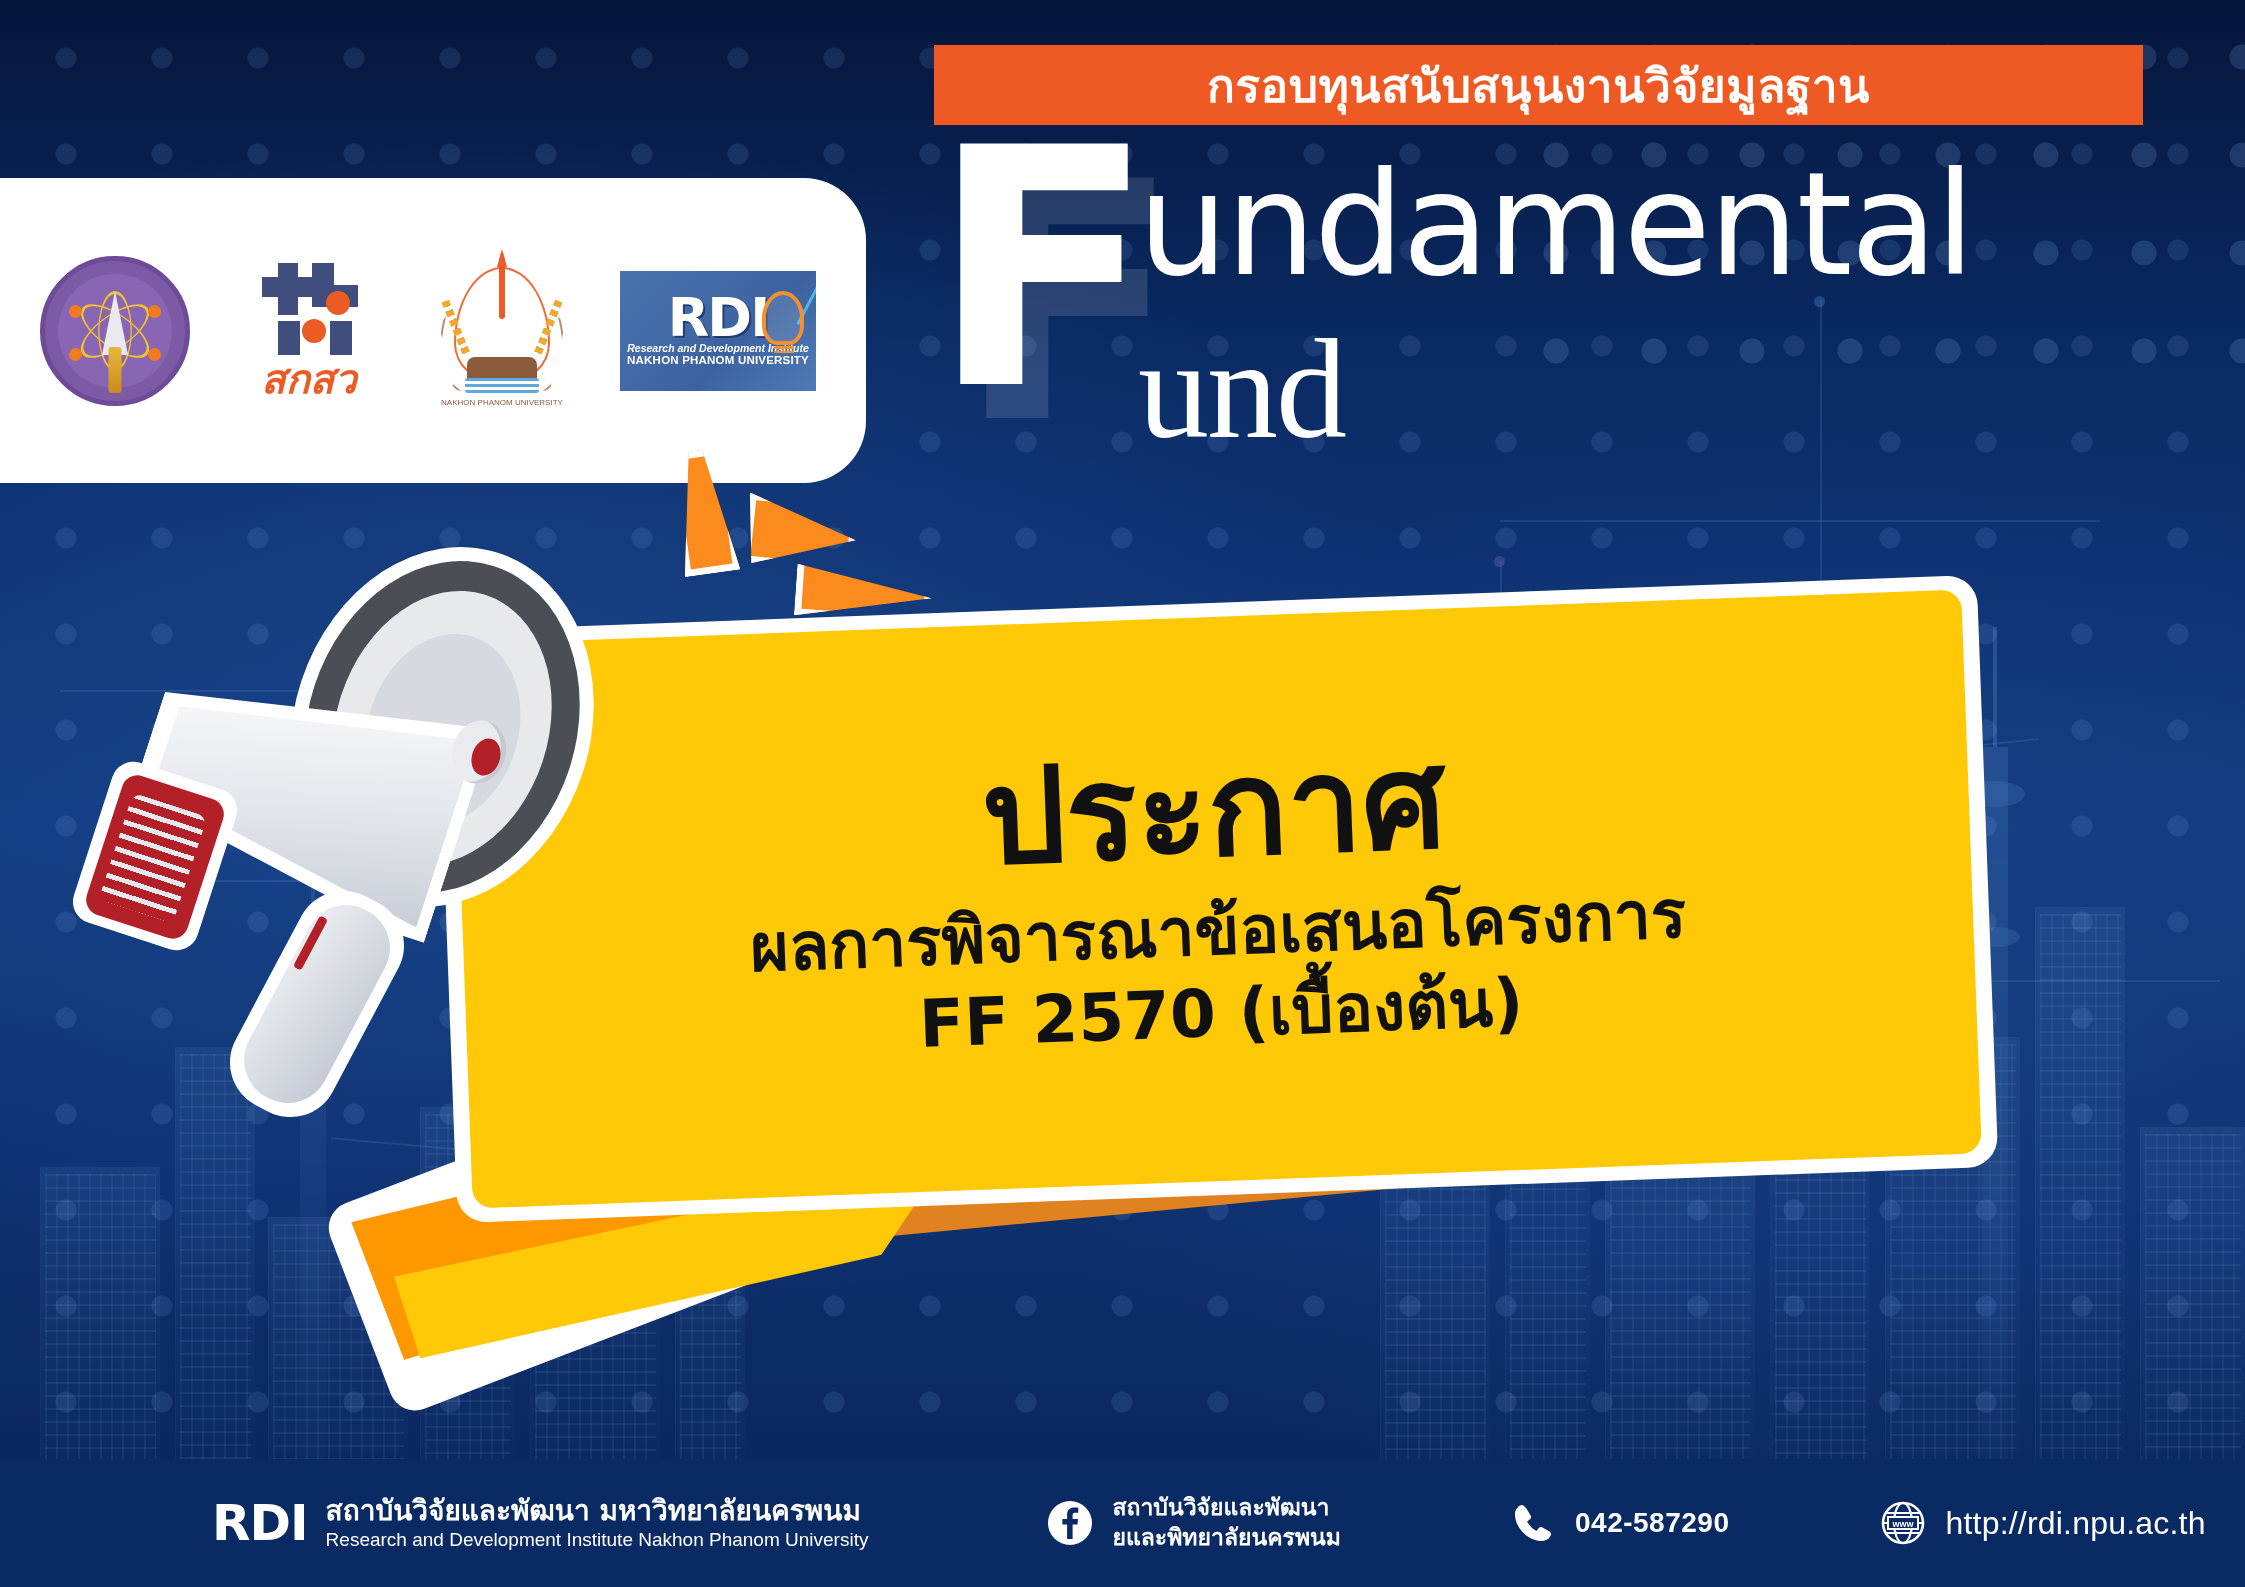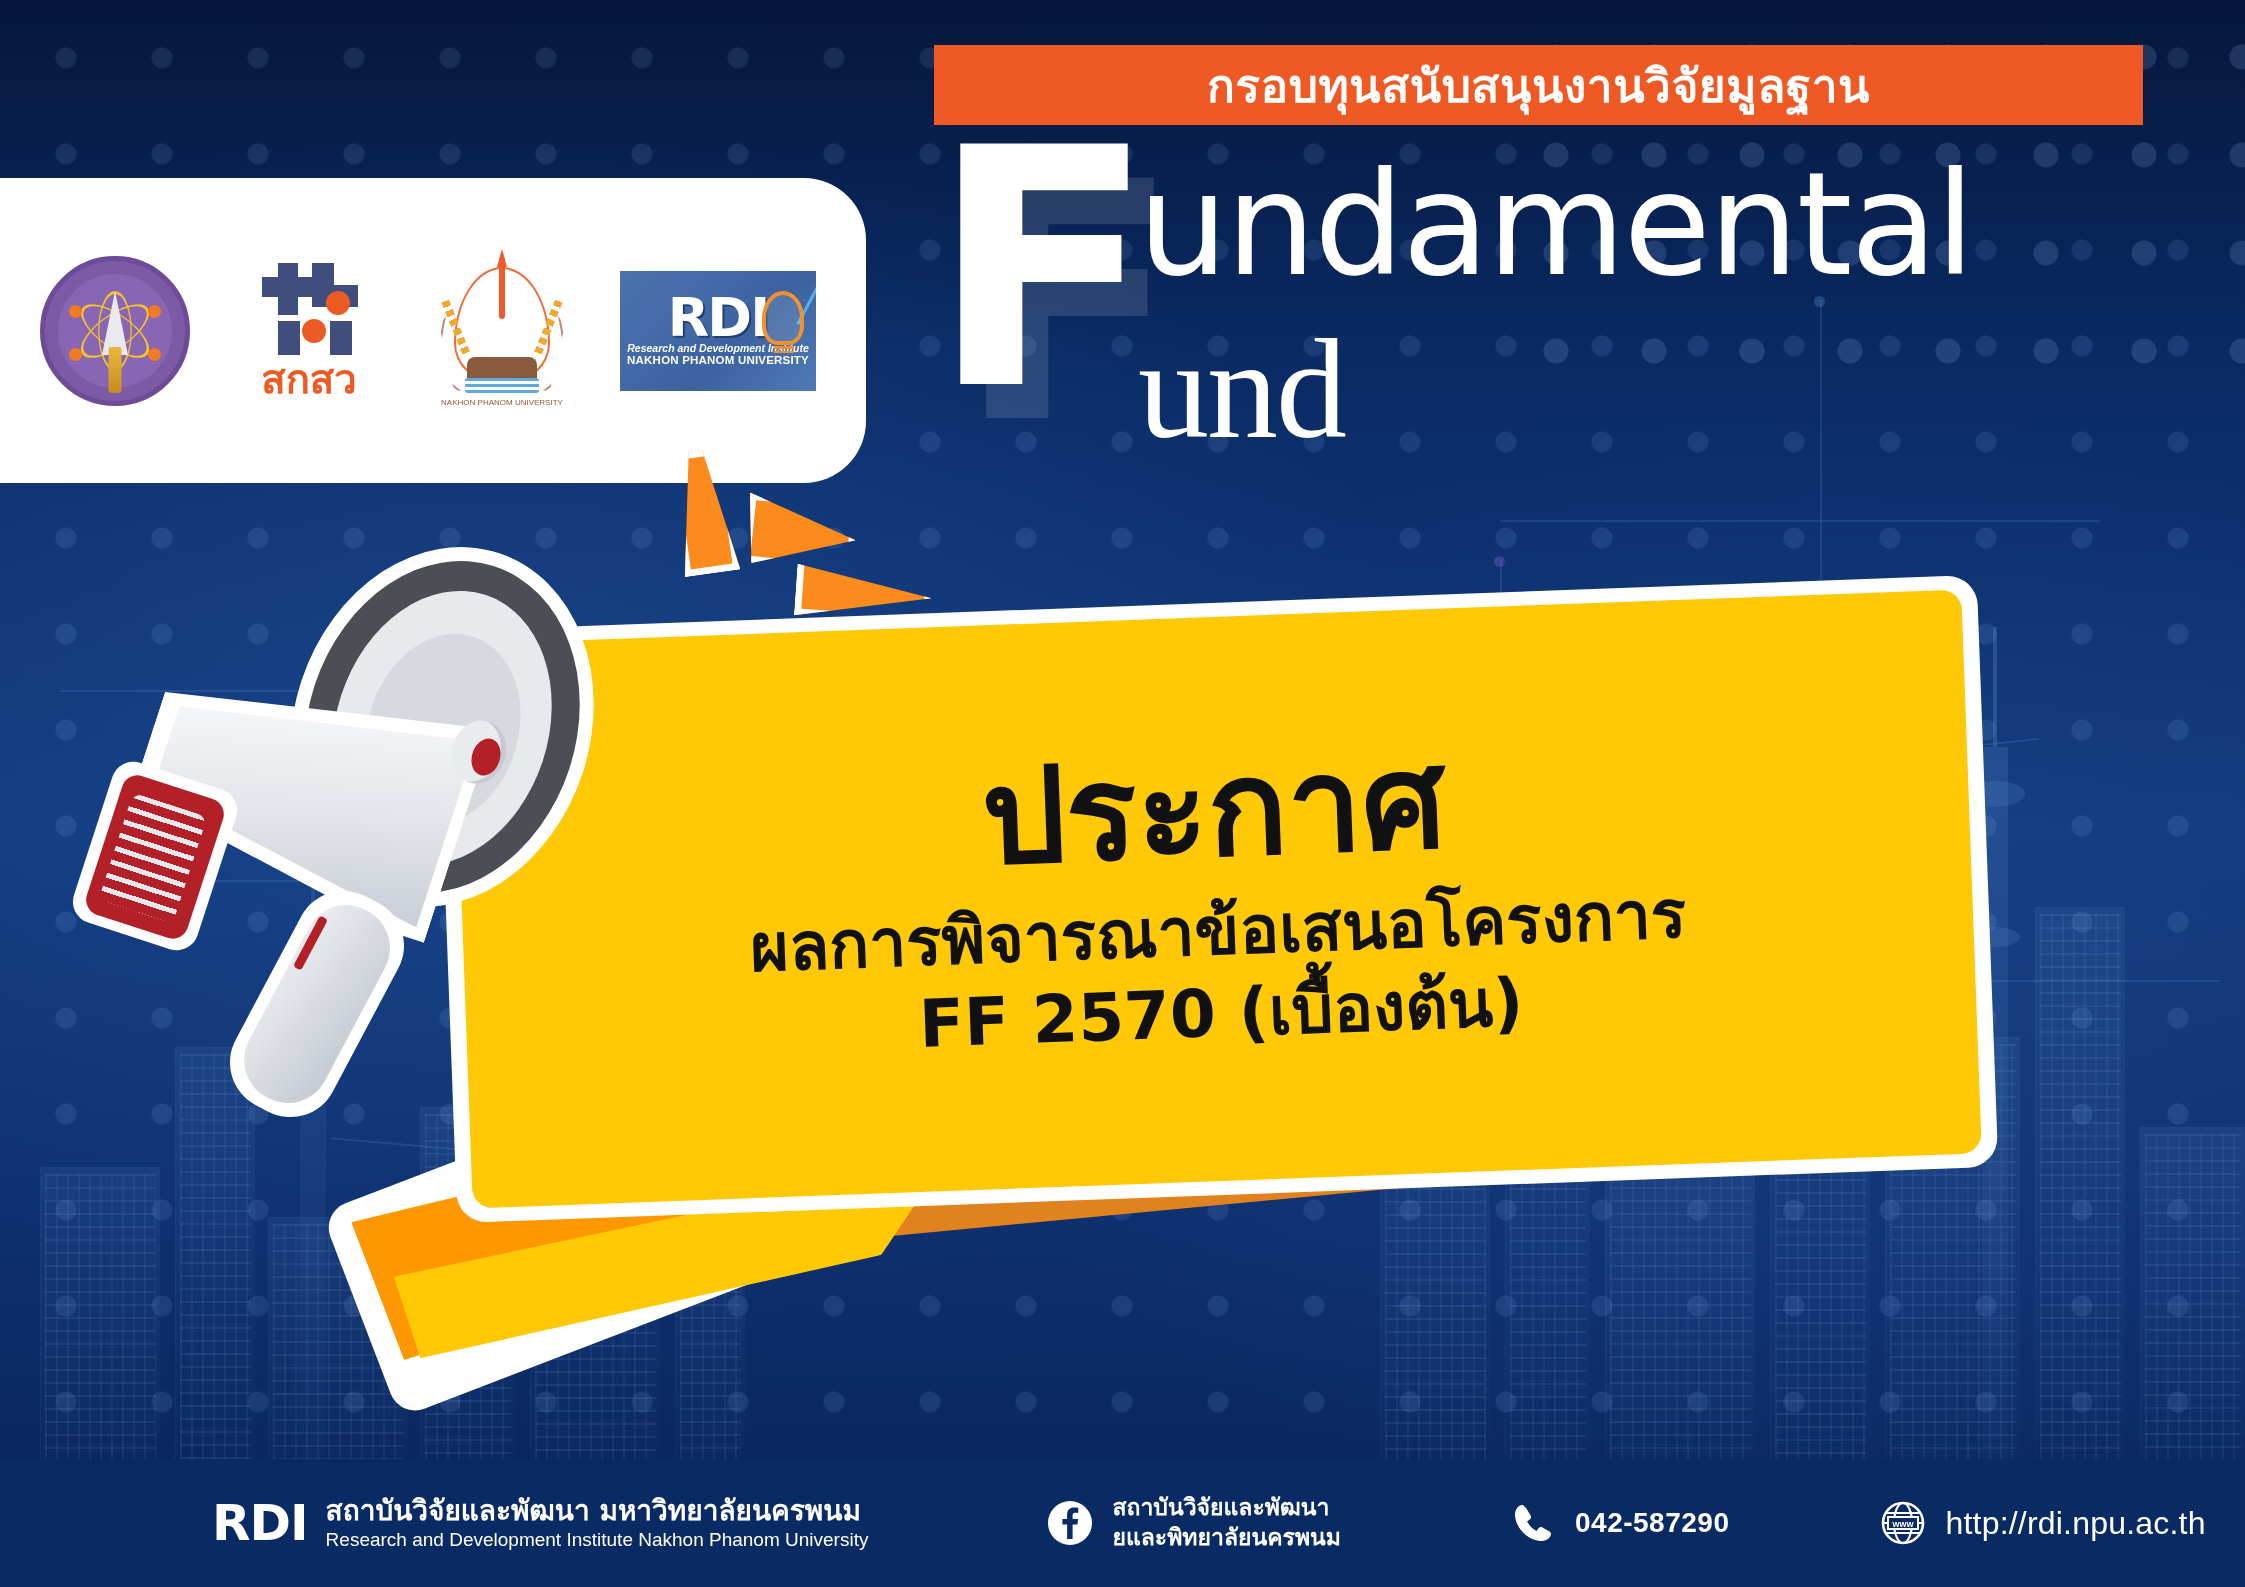--- a/index.html
+++ b/index.html
@@ -62,21 +62,21 @@
   .seal .orb.b{transform:rotate(-35deg) scaleY(.42);}
   .seal .orb.c{transform:scaleX(.42);}
   .seal .dot{position:absolute;width:13px;height:13px;border-radius:50%;background:#f07b22;}
   .seal .tri{position:absolute;left:50%;top:30px;transform:translateX(-50%);
         width:0;height:0;border-left:13px solid transparent;border-right:13px solid transparent;
         border-bottom:64px solid #e9e9ef;}
   .seal .stem{position:absolute;left:50%;top:86px;transform:translateX(-50%);width:13px;height:46px;
         background:linear-gradient(180deg,#e8b83a,#c98b1f);border-radius:3px;}
 
   
-  .sksw{width:150px;display:flex;flex-direction:column;align-items:center;gap:4px;}
+  .sksw{width:150px;display:flex;flex-direction:column;align-items:center;gap:4px;font-style:italic;}
   .sksw .mark{position:relative;width:110px;height:92px;}
   .sksw .mark i{position:absolute;background:#3f4e7d;display:block;}
   .sksw .mark u{position:absolute;border-radius:50%;background:#ec5b24;display:block;}
   .sksw .word{color:#ec5b24;font-size:40px;font-weight:700;line-height:1;
         font-family:"DejaVu Sans","Liberation Sans",sans-serif;}
 
   
   .npu{width:148px;height:156px;position:relative;}
   .npu .petal{position:absolute;left:50%;top:0;transform:translateX(-50%);
       width:126px;height:150px;background:#fff;

